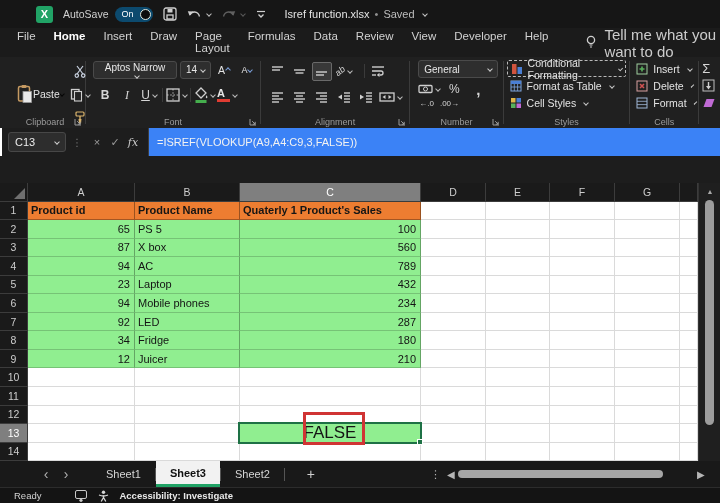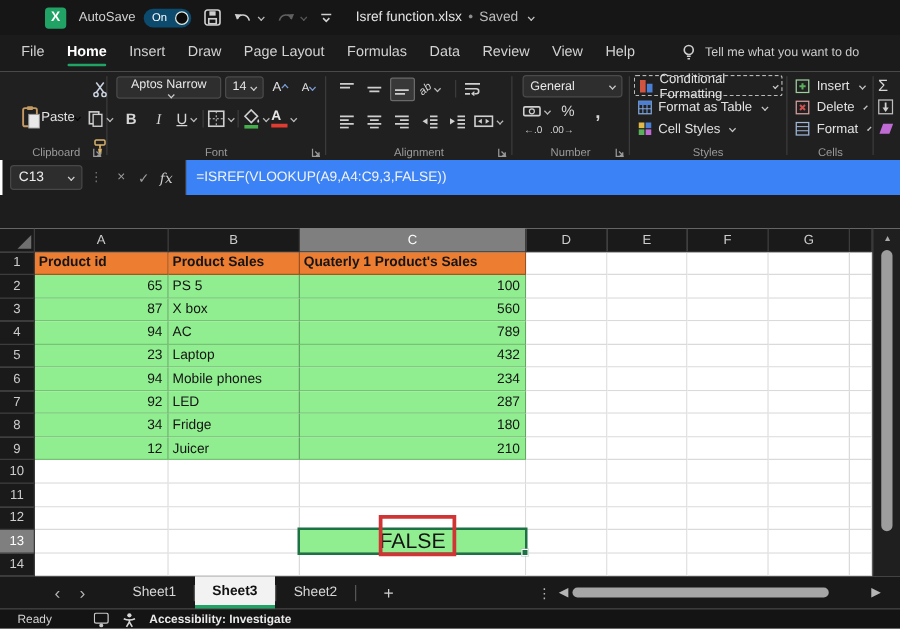--- a/index.html
+++ b/index.html
@@ -29,21 +29,21 @@
         vertical-align:middle; }
   .cvu { transform:rotate(225deg); }
 
   
   #menubar { position:absolute; top:28px; left:0; width:720px; height:29px; background:#1b1b1b;
              display:flex; align-items:center; padding-left:8px; }
   .mtab { color:#d2d2d2; font-size:11.5px; padding:7px 9px 8px; position:relative; cursor:default; }
   .mtab.active { color:#ffffff; font-weight:bold; }
   .mtab.active::after { content:""; position:absolute; left:9px; right:9px; bottom:3px; height:2px;
                         background:var(--accent,#21A366); border-radius:1px; }
-  #tellme { margin-left:28px; display:flex; align-items:center; gap:7px; color:#cccccc; font-size:10px; }
+  #tellme { margin-left:28px; display:flex; align-items:center; gap:7px; color:#cccccc; font-size:15px; }
 
   
   #ribbon { position:absolute; top:57px; left:0; width:720px; height:71px; background:#202020;
             display:flex; align-items:stretch; padding-left:6px; overflow:hidden; }
   .rgroup { position:relative; padding:3px 2px 13px 2px; }
   .glabel { position:absolute; bottom:1px; left:0; right:0; text-align:center; font-size:9px; color:#9b9b9b; }
   .launcher { position:absolute; bottom:2px; right:2px; line-height:0; }
   .rsep { width:1px; background:#3b3b3b; margin:4px 1px; }
   .rowflex { display:flex; align-items:center; }
   .ricon { min-width:20px; height:19px; display:flex; align-items:center; justify-content:center;
@@ -176,20 +176,21 @@
     <div id="ribbon-tabs" style="display:flex;">
         <span class="mtab">File</span>
         <span class="mtab active">Home</span>
         <span class="mtab">Insert</span>
         <span class="mtab">Draw</span>
         <span class="mtab">Page Layout</span>
         <span class="mtab">Formulas</span>
         <span class="mtab">Data</span>
         <span class="mtab">Review</span>
         <span class="mtab">View</span>
+        <span class="mtab">Developer</span>
         <span class="mtab">Help</span>
       </div>
     <div id="tellme">
       <span>
           <svg width="12" height="15" viewBox="0 0 12 15">
             <circle cx="6" cy="5" r="3.6" stroke="#cfcfcf" stroke-width="1.3" fill="none"></circle>
             <path d="M4.5 10 h3 M5 12 h2" stroke="#cfcfcf" stroke-width="1.2"></path>
           </svg>
         </span>
       <span>Tell me what you want to do</span>
@@ -558,21 +559,21 @@
         <div class="ghead col">A</div>
         <div class="ghead col">B</div>
         <div class="ghead col selcol">C</div>
         <div class="ghead col">D</div>
         <div class="ghead col">E</div>
         <div class="ghead col">F</div>
         <div class="ghead col">G</div>
         <div class="ghead col"></div>
         <div class="ghead row">1</div>
         <div class="gcell hdr">Product id</div>
-        <div class="gcell hdr">Product Sales</div>
+        <div class="gcell hdr">Product Name</div>
         <div class="gcell hdr">Quaterly 1 Product's Sales</div>
         <div class="gcell"></div>
         <div class="gcell"></div>
         <div class="gcell"></div>
         <div class="gcell"></div>
         <div class="gcell"></div>
         <div class="ghead row">2</div>
         <div class="gcell data num">65</div>
         <div class="gcell data txt">PS 5</div>
         <div class="gcell data num">100</div>

